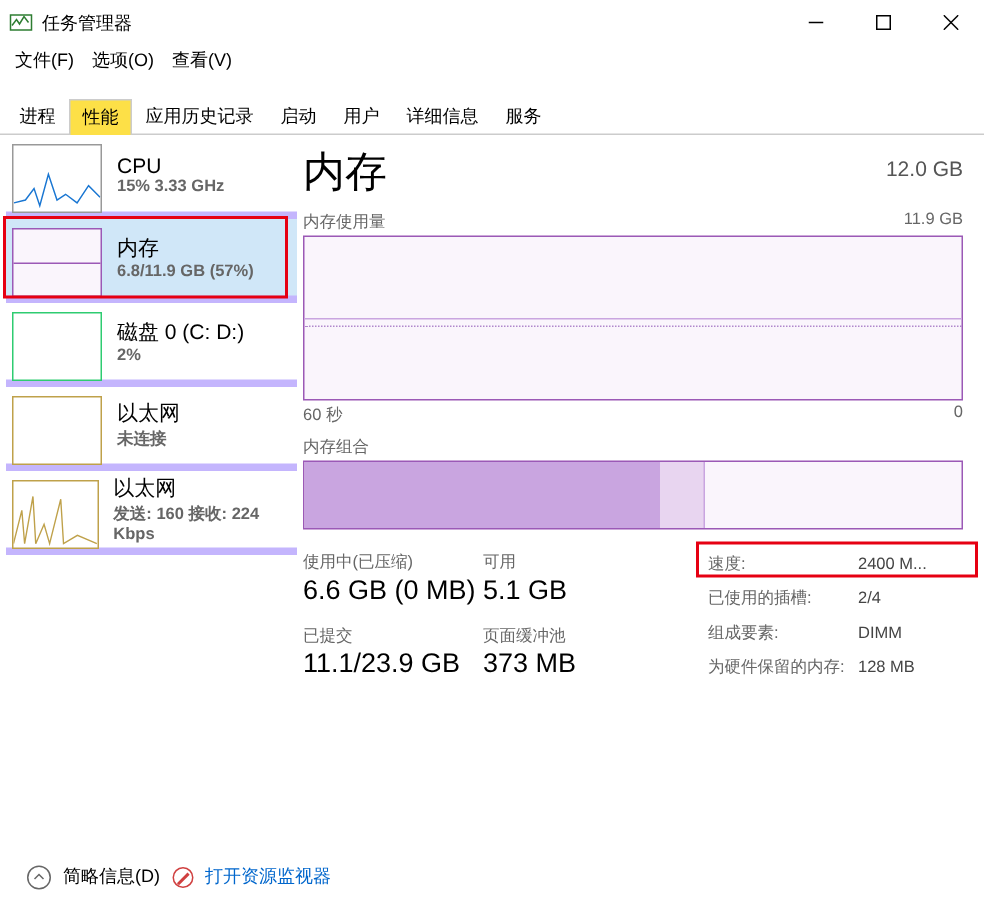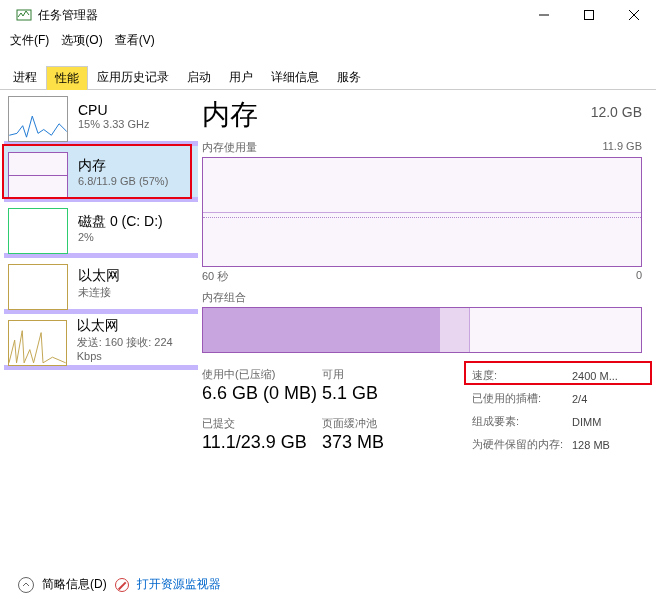--- a/index.html
+++ b/index.html
@@ -1,18 +1,18 @@
 <!DOCTYPE html>
 <html><head>
 <meta charset="utf-8">
 <style>
 * { margin: 0; padding: 0; box-sizing: border-box; font-family: "Microsoft YaHei", "Segoe UI", sans-serif; }
 body { background: #fff; width: 656px; height: 599px; overflow: hidden; font-size: 12px; color: #000; }
 
-.titlebar { height: 30px; display: flex; align-items: center; padding: 0 0 0 16px; }
+.titlebar { height: 30px; display: flex; align-items: center; padding: 0 0 0 6px; }
 .titlebar .app-icon { width: 16px; height: 16px; margin-right: 6px; }
 .titlebar .title { font-size: 12px; }
 .win-controls { margin-left: auto; display: flex; }
 .win-btn { width: 45px; height: 30px; display: flex; align-items: center; justify-content: center; }
 .win-btn svg { width: 10px; height: 10px; }
 
 .menubar { height: 20px; display: flex; align-items: center; padding-left: 4px; gap: 0; border-bottom: 0; }
 .menu-item { padding: 2px 6px; font-size: 12px; }
 
 .tabs { height: 24px; display: flex; align-items: flex-end; border-bottom: 1px solid #ccc; padding-left: 4px; margin-top: 16px; }
@@ -24,21 +24,21 @@
 .sidebar { width: 214px; border-right: 0; padding-left: 4px; }
 .side-item { display: flex; height: 56px; border-bottom: 5px solid #c4b5fd; padding: 4px 0; position: relative; }
 .side-item.selected { background: #d0e7f8; }
 .side-thumb { width: 60px; height: 46px; border: 1px solid #999; margin: 2px 10px 2px 4px; position: relative; background: #fff; }
 .side-thumb.cpu svg, .side-thumb.net svg { width: 100%; height: 100%; }
 .side-thumb.mem { border-color: #9b59b6; background: #faf5fc; }
 .side-thumb.mem .mem-line { position: absolute; left: 0; right: 0; top: 50%; height: 1px; background: #9b59b6; }
 .side-thumb.disk { border-color: #2ecc71; }
 .side-info { display: flex; flex-direction: column; justify-content: center; }
 .side-title { font-size: 14px; }
-.side-sub { font-size: 11px; color: #666; }
+.side-sub { font-size: 11px; color: #666; font-weight: bold; }
 
 .hl-red { position: absolute; border: 2px solid #e60012; pointer-events: none; }
 
 .main { flex: 1; padding: 6px 14px 0 4px; }
 .main-header { display: flex; justify-content: space-between; align-items: flex-start; margin-bottom: 6px; }
 .main-title { font-size: 28px; font-weight: 300; }
 .main-total { font-size: 14px; color: #555; margin-top: 8px; }
 
 .chart-label-row { display: flex; justify-content: space-between; font-size: 11px; color: #666; margin-bottom: 2px; }
 .chart-box { border: 1px solid #9b59b6; background: #faf5fc; position: relative; }

